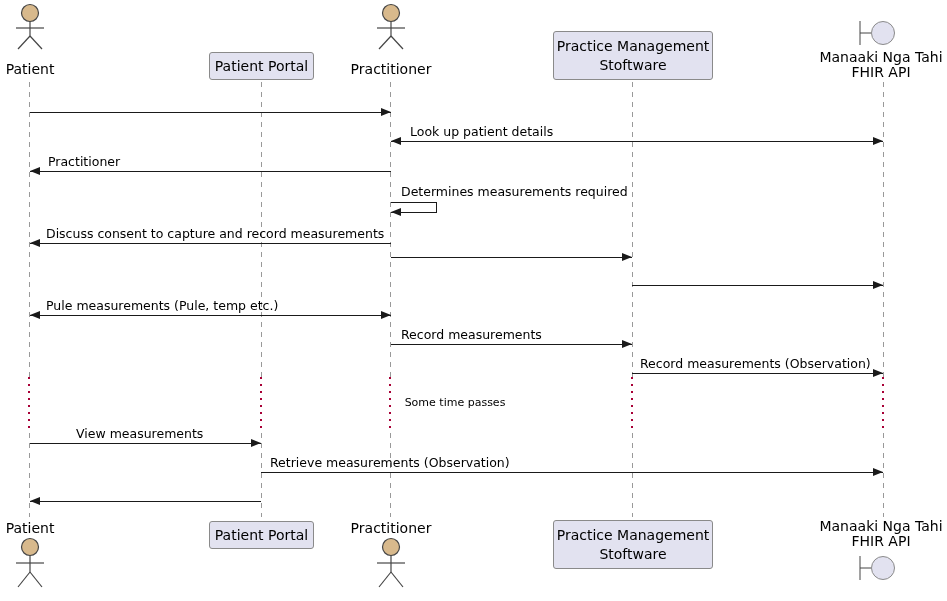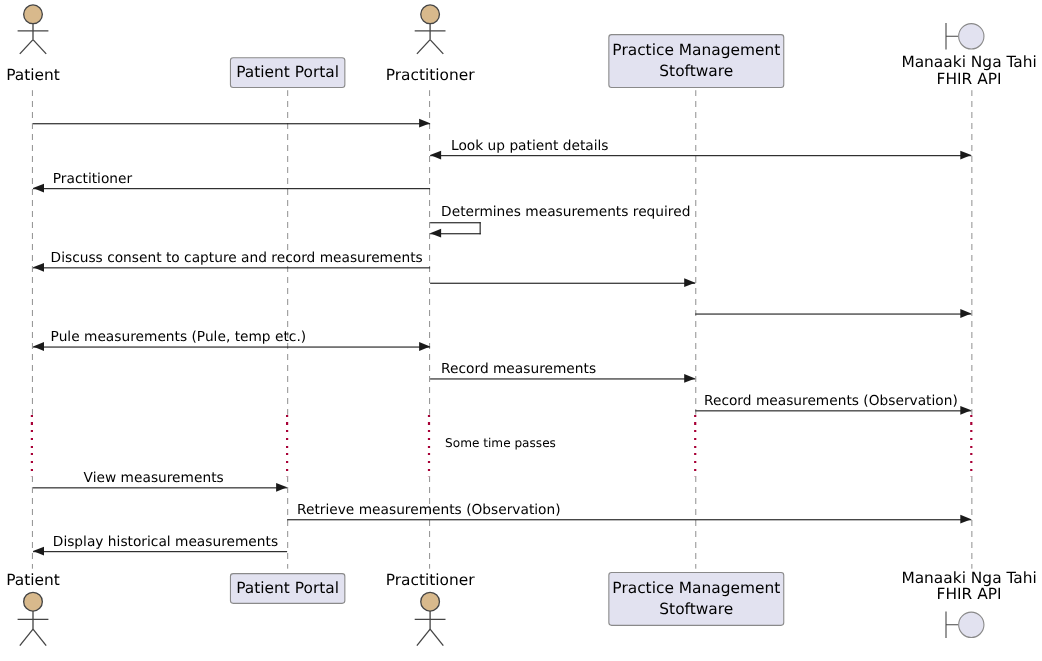--- a/index.html
+++ b/index.html
@@ -133,21 +133,20 @@
   <div class="delay-text" style="left:455px;top:396px;">Some time passes</div>
 
   <div class="mlabel" style="left:40px;top:426px;margin-left:36px;">View measurements</div>
   <div class="mline" style="left:30px;top:443px;width:231px;"></div>
   <div class="ah r" style="left:251px;top:439px;"></div>
 
   <div class="mlabel" style="left:270px;top:455px;">Retrieve measurements (Observation)</div>
   <div class="mline" style="left:261px;top:472px;width:622px;"></div>
   <div class="ah r" style="left:873px;top:468px;"></div>
 
-  <div class="mlabel" style="left:48px;top:484px;">Display historical measurements</div>
   <div class="mline" style="left:30px;top:501px;width:231px;"></div>
   <div class="ah l" style="left:30px;top:497px;"></div>
 
   <div class="actor-label" style="left:30px;top:520px;">Patient</div>
   <svg class="actor-svg" style="left:11px;top:537px;" width="38" height="52" viewBox="0 0 38 52">
     <circle cx="19" cy="10" r="8.5"></circle>
     <line x1="19" y1="18.5" x2="19" y2="35"></line>
     <line x1="5" y1="26" x2="33" y2="26"></line>
     <line x1="19" y1="35" x2="7" y2="50"></line>
     <line x1="19" y1="35" x2="31" y2="50"></line>

